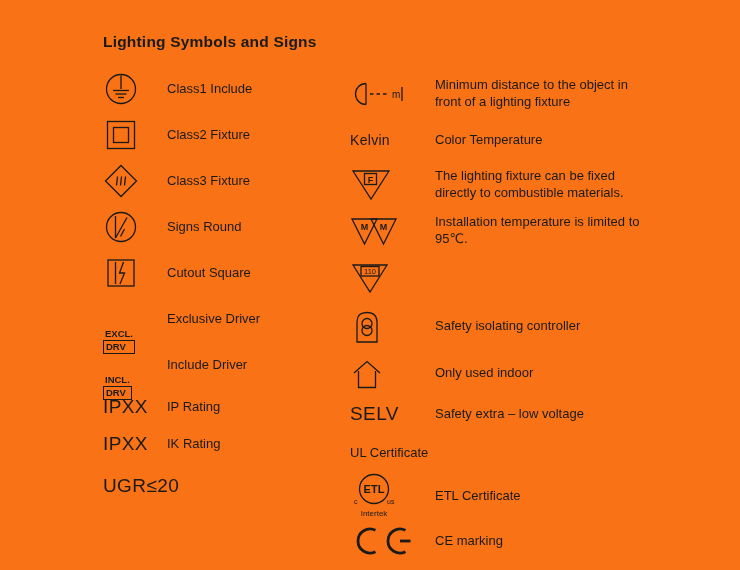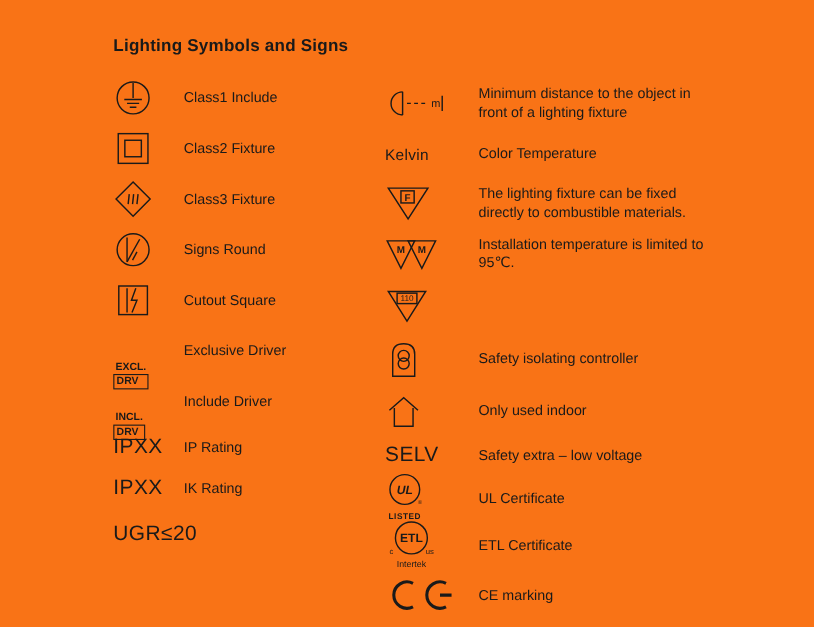--- a/index.html
+++ b/index.html
@@ -215,28 +215,20 @@
     </div>
 
     <div class="row" style="height:36px">
       <div class="sym">
         <span class="symtext">SELV</span>
       </div>
       <div class="label">Safety extra – low voltage</div>
     </div>
 
     <div class="row" style="height:42px">
-      <div class="sym">
-        <svg width="36" height="46" viewBox="0 0 36 46">
-          <circle cx="18" cy="15" r="13.5"></circle>
-          <text x="18" y="19" text-anchor="middle" font-size="11" font-weight="bold" font-style="italic">UL</text>
-          <text x="30" y="28" font-size="5">®</text>
-          <text x="18" y="42" text-anchor="middle" font-size="7.5" font-weight="bold" letter-spacing="0.5">LISTED</text>
-        </svg>
-      </div>
       <div class="label">UL Certificate</div>
     </div>
 
     <div class="row" style="height:44px">
       <div class="sym">
         <svg width="48" height="46" viewBox="0 0 48 46">
           <circle cx="24" cy="16" r="14.5"></circle>
           <text x="24" y="20" text-anchor="middle" font-size="11" font-weight="bold">ETL</text>
           <text x="4" y="31" font-size="7">c</text>
           <text x="37" y="31" font-size="7">us</text>

